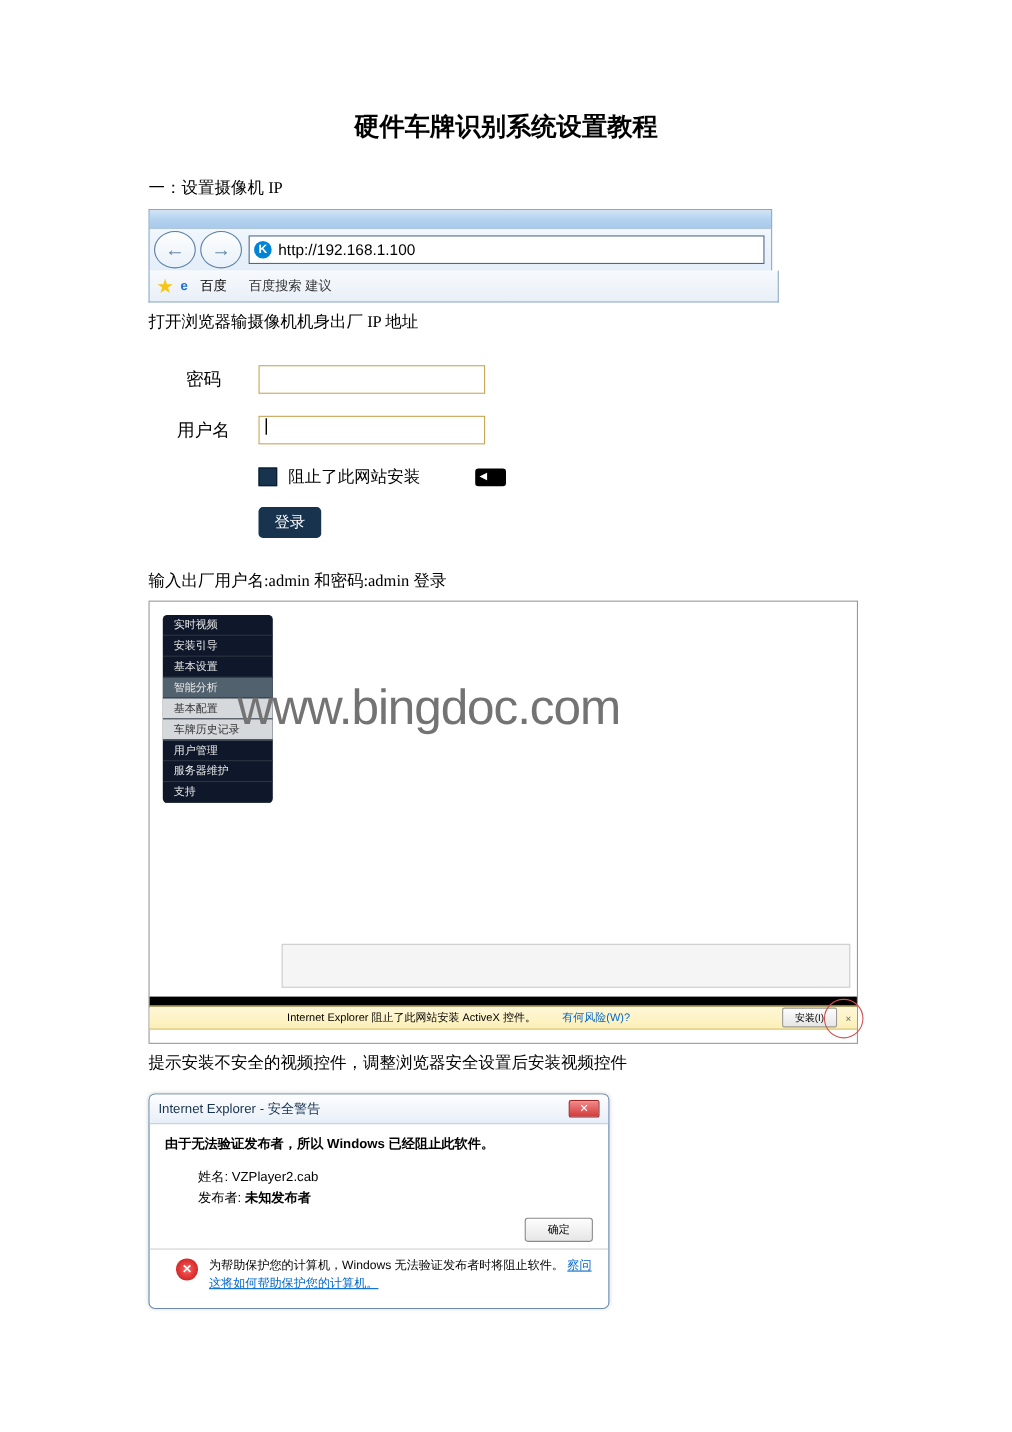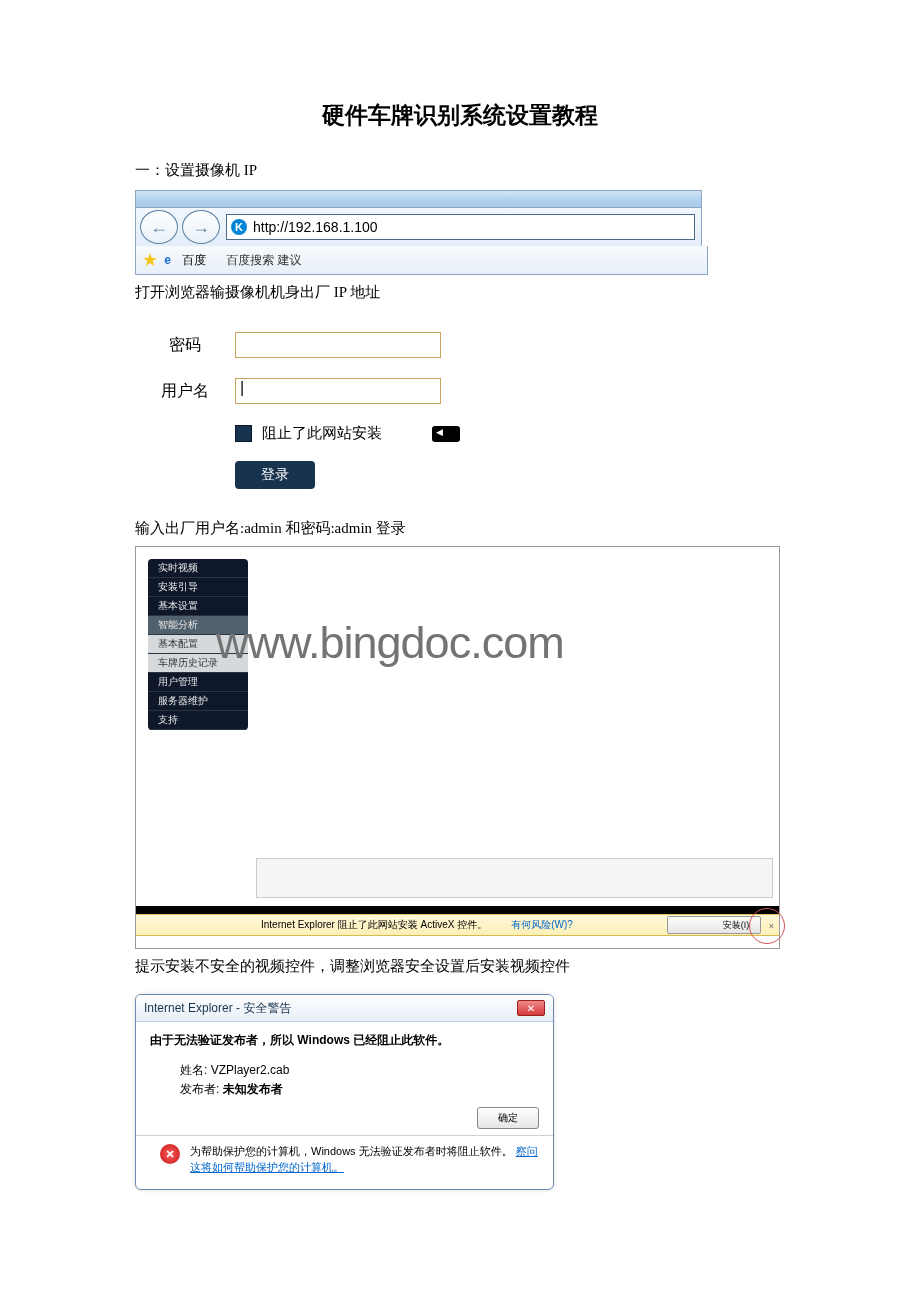--- a/index.html
+++ b/index.html
@@ -165,21 +165,21 @@
     content: "◀";
     color: white;
     font-size: 9px;
     position: absolute;
     left: 4px;
     top: 1px;
   }
   .login-btn {
     margin-left: 100px;
     margin-top: 18px;
-    width: 80px;
+    width: 57px;
     height: 28px;
     background: #18334e;
     color: white;
     border: none;
     border-radius: 4px;
     font-size: 14px;
     font-family: "Microsoft YaHei", sans-serif;
   }
   
   .camera-screenshot {
@@ -265,21 +265,20 @@
     bottom: 14px;
     width: 48px;
     height: 16px;
     background: linear-gradient(to bottom, #fdfdfd, #e6e6e6);
     border: 1px solid #999;
     border-radius: 2px;
     font-size: 9px;
     display: flex;
     align-items: center;
     justify-content: center;
-    padding-left: 44px;
   }
   .close-x {
     position: absolute;
     right: 5px;
     bottom: 17px;
     font-size: 9px;
     color: #666;
   }
   .red-circle {
     position: absolute;

